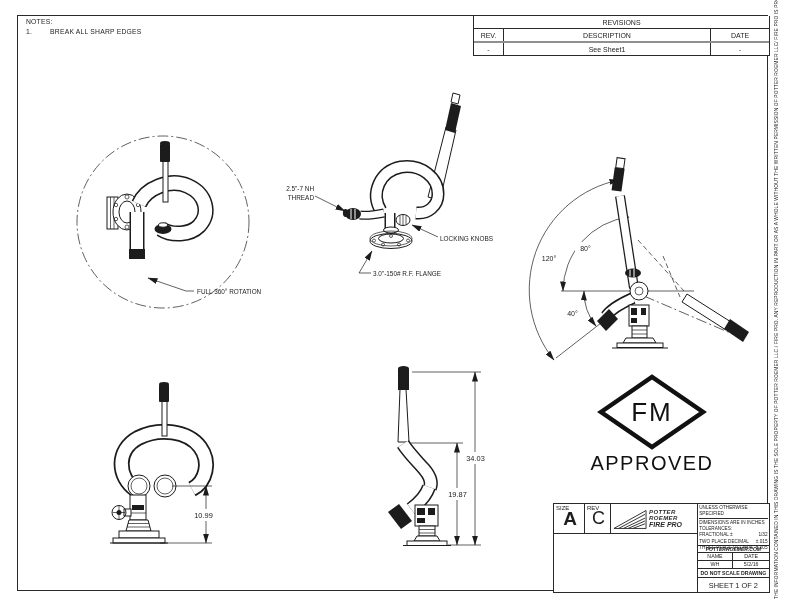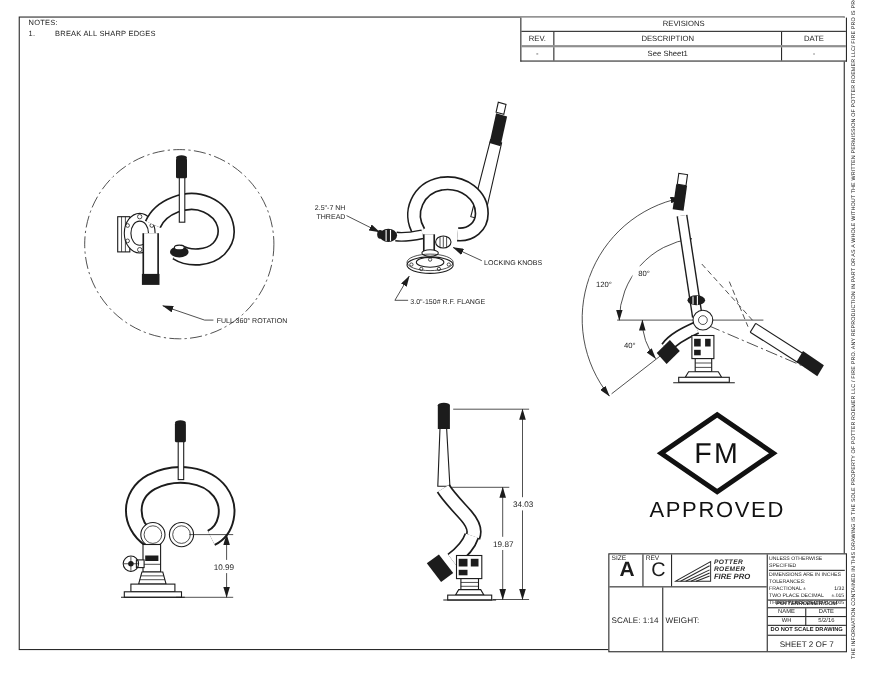--- a/index.html
+++ b/index.html
@@ -337,24 +337,20 @@
             <line x1="16" y1="22" x2="34" y2="14" stroke="#2a2a2a" stroke-width="1"></line>
             <line x1="21" y1="22" x2="34" y2="17" stroke="#2a2a2a" stroke-width="1"></line>
           </svg>
           <div class="logo-txt">
             <span class="logo-l12">POTTER</span>
             <span class="logo-l12">ROEMER</span>
             <span class="logo-l3">FIRE PRO</span>
           </div>
         </div>
       </div>
-      <div class="tb-scale-row">
-        <div class="tb-scale">SCALE: 1:14</div>
-        <div class="tb-weight">WEIGHT:</div>
-      </div>
     </div>
     <div class="tb-right">
       <div class="tb-tol">
         <div class="tb-tol-first">UNLESS OTHERWISE SPECIFIED</div>
         <div>DIMENSIONS ARE IN INCHES</div>
         <div>TOLERANCES:</div>
         <div class="tol-flex">
           <span>FRACTIONAL ±</span>
           <span>1/32</span>
         </div>
@@ -370,19 +366,19 @@
       <div class="tb-web">POTTERROEMER.COM</div>
       <div class="tb-nd">
         <div>NAME</div>
         <div>DATE</div>
       </div>
       <div class="tb-ndv">
         <div>WH</div>
         <div>5/2/16</div>
       </div>
       <div class="tb-dns">DO NOT SCALE DRAWING</div>
-      <div class="tb-sheet">SHEET 2 OF 7</div>
+      <div class="tb-sheet">SHEET 1 OF 2</div>
     </div>
   </div>
 
   <div class="edge-notice">THE INFORMATION CONTAINED IN THIS DRAWING IS THE SOLE PROPERTY OF POTTER ROEMER LLC / FIRE PRO.  ANY REPRODUCTION IN PART OR AS A WHOLE WITHOUT THE WRITTEN PERMISSION OF POTTER ROEMER LLC/ FIRE PRO IS PROHIBITED.</div>
 
 </div>
 
 </body></html>

